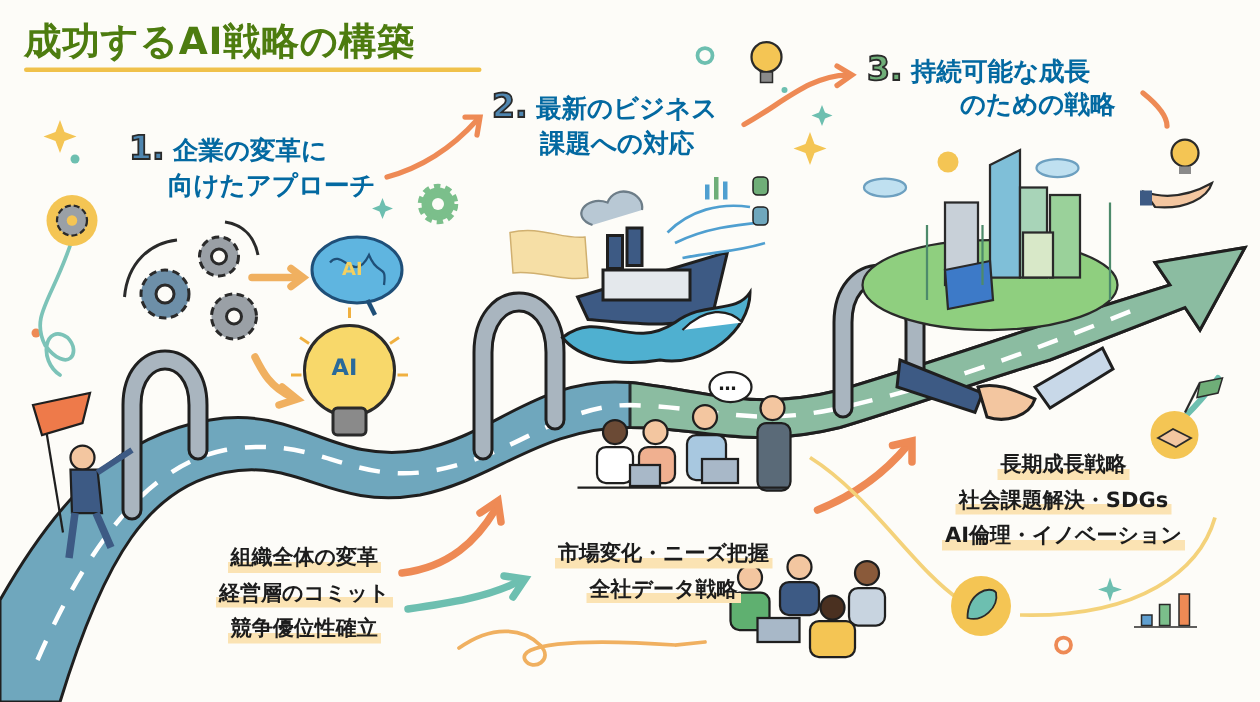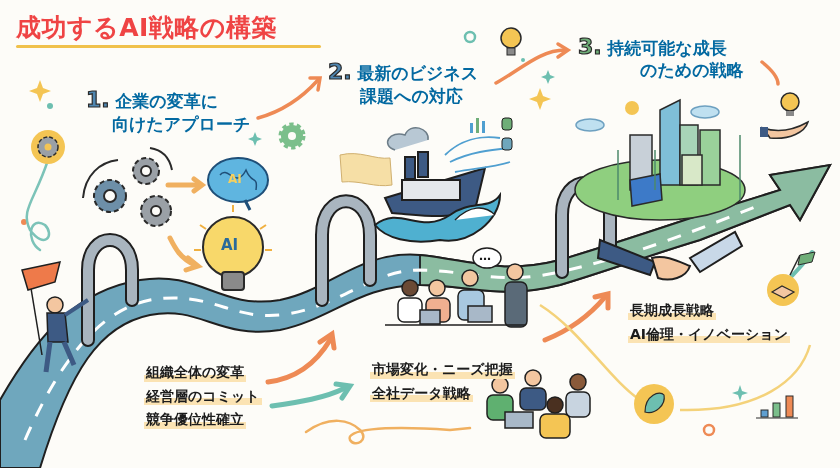--- a/index.html
+++ b/index.html
@@ -3,29 +3,29 @@
 <meta charset="utf-8">
 <style>
   * { margin: 0; padding: 0; box-sizing: border-box; }
   html, body { width: 840px; height: 468px; overflow: hidden; background: #fdfcf8; }
   body { position: relative; font-family: "DejaVu Sans", "Liberation Sans", sans-serif; color: #1c1c1c; }
   .abs { position: absolute; }
   svg.bg { position: absolute; left: 0; top: 0; width: 840px; height: 468px; }
 
   .title {
     left: 16px; top: 12px; font-size: 25px; font-weight: bold; letter-spacing: 0.5px;
-    color: #ef4444; padding-bottom: 2px; line-height: 1.25;
+    color: #4d7c0f; padding-bottom: 2px; line-height: 1.25;
   }
   .title-underline { left: 16px; top: 45px; width: 305px; height: 3px; background: #f0c14b; border-radius: 2px; }
 
   .step { font-weight: bold; line-height: 1.25; }
   .step .num { font-size: 22px; font-weight: bold; -webkit-text-stroke: 1.2px #2a2a2a; }
   .step .ttl { font-size: 17px; color: #0369a1; }
 
-  .bullets { font-size: 14px; font-weight: bold; line-height: 1.25; }
+  .bullets { font-size: 14px; font-weight: bold; line-height: 1.25; text-align: center; }
   .bullets .b { display: inline-block; margin-bottom: 6px; padding: 0 2px;
     background: linear-gradient(to top, #fbe3b3 0, #fbe3b3 40%, transparent 40%); }
   .bullets .row { display: block; }
 </style>
 </head>
 <body>
 
 <svg class="bg" viewBox="0 0 840 468">
 
   <g>
@@ -269,14 +269,15 @@
   <span class="row"><span class="b">競争優位性確立</span></span>
 </div>
 
 <div class="abs bullets" style="left:370px; top:341px;margin-top:20px;">
   <span class="row"><span class="b">市場変化・ニーズ把握</span></span>
   <span class="row"><span class="b">全社データ戦略</span></span>
 </div>
 
 <div class="abs bullets" style="left:628px; top:302px;">
   <span class="row"><span class="b">長期成長戦略</span></span>
+  <span class="row"><span class="b">社会課題解決・SDGs</span></span>
   <span class="row"><span class="b">AI倫理・イノベーション</span></span>
 </div>
 
 </body></html>

